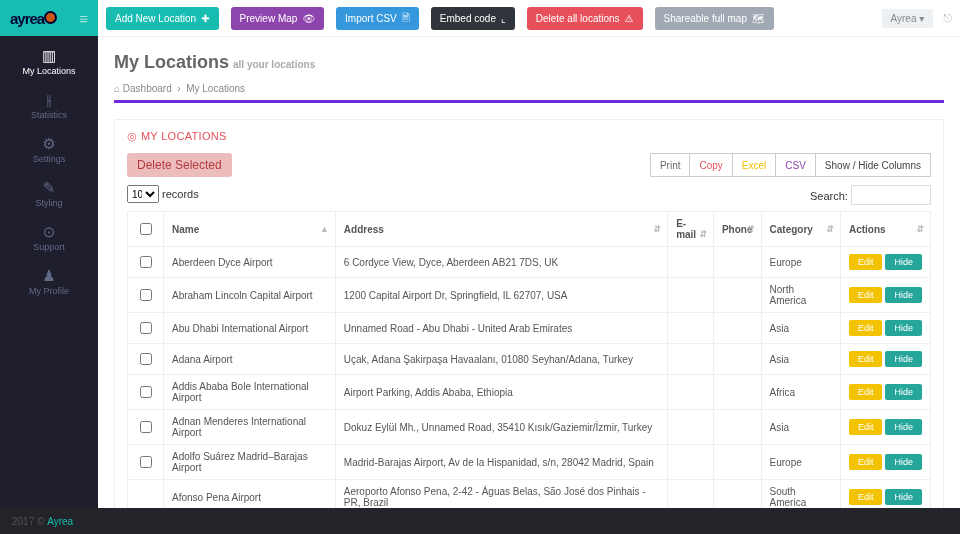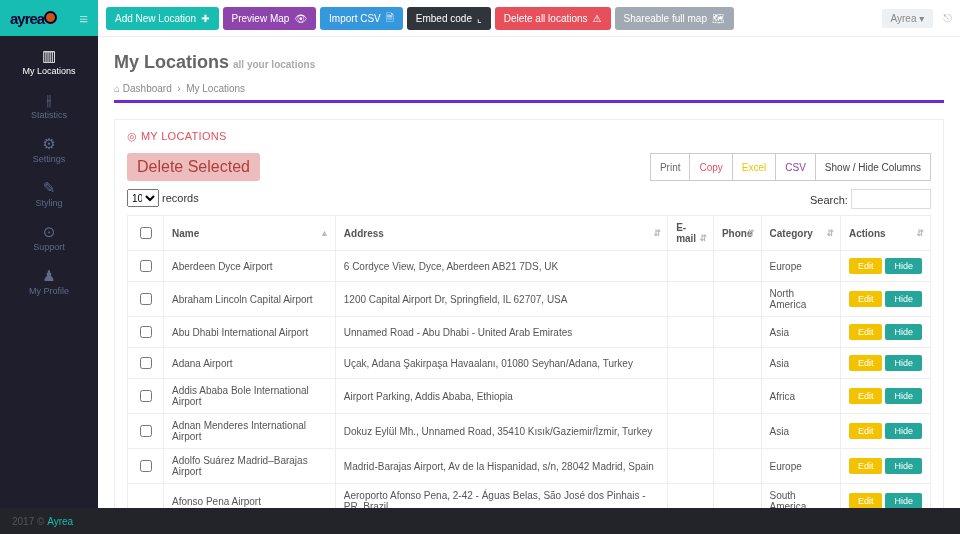--- a/index.html
+++ b/index.html
@@ -5,35 +5,35 @@
 html,body{margin:0;padding:0;font-family:-apple-system,Segoe UI,Helvetica,Arial,sans-serif;font-size:11px;color:#333;background:#fff;height:534px;width:960px;overflow:hidden}
 .sidebar{position:absolute;left:0;top:0;width:98px;height:508px;background:#1e1e2d;color:#a2a3b7}
 .logo{height:36px;background:#17bdb0;display:flex;align-items:center;justify-content:space-between;padding:0 10px}
 .logo-text{color:#003;font-weight:700;font-size:15px;letter-spacing:-1px}
 .logo-pin{display:inline-block;width:9px;height:9px;border-radius:50%;background:#c51;border:2px solid #003}
 .ham{color:#fff;font-size:15px;opacity:.6}
 .snav{padding-top:6px}
 .snav-item{text-align:center;padding:6px 0 10px;cursor:pointer;color:#616a87;font-size:9px}
 .snav-item.active{color:#fff}
 .snav-ico{font-size:15px;height:16px;line-height:16px;margin-bottom:2px}
-.topbar{position:absolute;left:98px;top:0;right:0;height:36px;padding:0 8px;display:flex;align-items:center;gap:4px;border-bottom:1px solid #eee;background:#fff}
+.topbar{position:absolute;left:98px;top:0;right:0;height:36px;padding:0 8px;display:flex;align-items:center;gap:12px;border-bottom:1px solid #eee;background:#fff}
 .tbtn{height:23px;padding:0 9px;border-radius:3px;color:#fff;font-size:10px;display:flex;align-items:center;gap:5px;cursor:pointer}
 .c-teal{background:#17bdb0}.c-purple{background:#8e44ad}.c-blue{background:#3598dc}.c-dark{background:#2f353b}.c-red{background:#e7505a}.c-grey{background:#a0a9b4}
 .usermenu{margin-left:auto;display:flex;align-items:center;gap:10px;color:#888}
 .uname{background:#eef1f4;padding:4px 9px;border-radius:2px;font-size:10px}
 .main{position:absolute;left:98px;top:36px;right:0;bottom:26px;overflow:auto;padding:0 16px 12px}
 .page-title{font-size:18px;font-weight:700;color:#666;margin:16px 0 4px}
 .page-title small{font-size:10px;color:#aaa;margin-left:4px}
 .crumbs{font-size:10px;color:#888;padding:6px 0;border-bottom:3px solid #6d28d9}
 .crumbs a{color:#888;text-decoration:none}
 .panel{margin-top:16px;border:1px solid #eee;padding:10px 12px}
 .panel-head{color:#e7505a;font-weight:500;font-size:11px;letter-spacing:.3px;margin-bottom:10px}
 .panel-head .ico{margin-right:4px}
 .toolbar{display:flex;justify-content:space-between;margin-bottom:8px;flex-wrap:wrap;gap:6px}
-.del-sel{background:#edbdbd;color:#b13c3c;padding:5px 10px;border-radius:3px;border:none;cursor:pointer;font-size:16px}
+.del-sel{background:#edbdbd;color:#b13c3c;padding:5px 10px;border-radius:3px;border:none;cursor:pointer;font-size:12px}
 .exp{display:flex;gap:0}
 .exp button{background:#fff;border:1px solid #ccc;margin-left:-1px;padding:4px 9px;font-size:10px;cursor:pointer}
 .exp button:first-child{margin-left:8px}
 .ec-print{color:#666}.ec-copy{color:#e7505a}.ec-excel{color:#f3c200}.ec-csv{color:#8e44ad}.ec-show{color:#444}
 .tablectl{display:flex;justify-content:space-between;margin-bottom:6px;align-items:flex-start}
 .tablectl select{width:32px;height:18px;font-size:10px}
 .tablectl input{border:1px solid #ddd;height:18px;width:70px;padding:0 4px}
 table{width:100%;border-collapse:collapse}
 th,td{border:1px solid #eee;padding:6px 8px;text-align:left;font-size:10px;color:#555}
 th{background:#fff;font-weight:600;position:relative;cursor:pointer}

